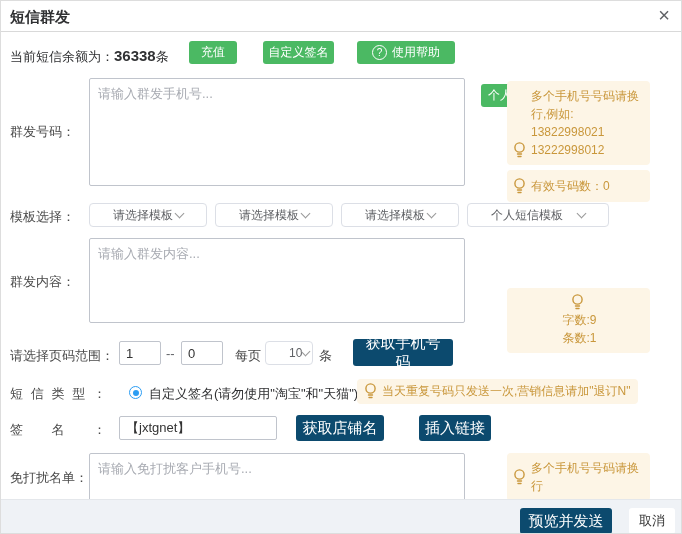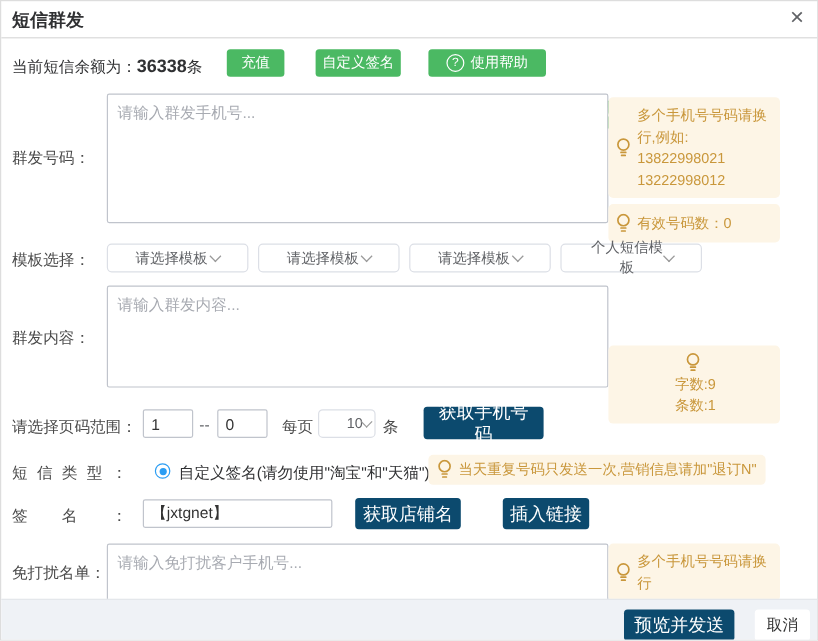--- a/index.html
+++ b/index.html
@@ -20,21 +20,21 @@
     display:flex;align-items:center;justify-content:center;padding:0;
   }
   .help-icon{
     display:inline-flex;align-items:center;justify-content:center;
     width:13px;height:13px;border:1px solid #fff;border-radius:50%;
     font-size:10px;line-height:11px;margin-right:5px;
   }
   .lbl{color:#4a4a4a;}
   .lbl-justify{display:inline-block;width:96px;text-align:justify;text-align-last:justify;}
   textarea{
-    position:absolute;left:88px;width:418px;border:1px solid #c0c4cc;border-radius:2px;
+    position:absolute;left:88px;width:376px;border:1px solid #c0c4cc;border-radius:2px;
     padding:6px 8px;font-size:13px;font-family:inherit;color:#1d4ed8;resize:none;
     box-sizing:border-box;outline:none;
   }
   textarea::placeholder,input::placeholder{color:#a8abb2;}
   .hint{
     position:absolute;left:506px;width:143px;background:#fdf5e6;border-radius:4px;
     color:#c9973b;font-size:12px;box-sizing:border-box;display:flex;align-items:center;
   }
   .hint .txt{line-height:18px;word-break:break-all;}
   .hint .bulb{flex:0 0 auto;margin-right:5px;}
@@ -86,21 +86,21 @@
   <button class="btn-green" style="left:188px;width:48px;">充值</button>
   <button class="btn-green" style="left:262px;width:71px;">自定义签名</button>
   <button class="btn-green" style="left:356px;width:98px;">
     <span class="help-icon">?</span>
     <span>使用帮助</span>
   </button>
   <button class="btn-green" style="left:480px;width:86px;margin-top:43px;">个人模板设置</button>
 
   <div class="abs lbl" style="left:9px;top:122px;">群发号码：</div>
   <textarea style="top: 77px; height: 108px;" placeholder="请输入群发手机号..."></textarea>
-  <div class="hint hint-multi" style="top:80px;min-height:84px;">
+  <div class="hint hint-multi" style="top:80px;min-height:84px;align-items:flex-end;">
     <svg class="bulb" width="13" height="17" viewBox="0 0 13 17">
         <circle cx="6.5" cy="5.5" r="4.6" fill="none" stroke="#c9973b" stroke-width="1.4"></circle>
         <path d="M4.5 12 h4 M5 14.5 h3" stroke="#c9973b" stroke-width="1.4" fill="none" stroke-linecap="round"></path>
       </svg>
     <div class="txt">
       <div>多个手机号号码请换行,例如:</div>
       <div>13822998021</div>
       <div>13222998012</div>
     </div>
   </div>
@@ -118,21 +118,21 @@
     <span class="chev"></span>
   </div>
   <div class="fake-select" style="left:214px;top:202px;width:118px;">
     <span>请选择模板</span>
     <span class="chev"></span>
   </div>
   <div class="fake-select" style="left:340px;top:202px;width:118px;">
     <span>请选择模板</span>
     <span class="chev"></span>
   </div>
-  <div class="fake-select" style="left:466px;top:202px;width:118px;text-align:center;">
+  <div class="fake-select" style="left:466px;top:202px;width:142px;">
     <span>个人短信模板</span>
     <span class="chev"></span>
   </div>
 
   <div class="abs lbl" style="left:9px;top:272px;">群发内容：</div>
   <textarea style="top: 237px; height: 85px;" placeholder="请输入群发内容..."></textarea>
   <div class="hint hint-multi" style="top:287px;min-height:39px;flex-direction:column;">
     <svg class="bulb" width="13" height="17" viewBox="0 0 13 17">
         <circle cx="6.5" cy="5.5" r="4.6" fill="none" stroke="#c9973b" stroke-width="1.4"></circle>
         <path d="M4.5 12 h4 M5 14.5 h3" stroke="#c9973b" stroke-width="1.4" fill="none" stroke-linecap="round"></path>

